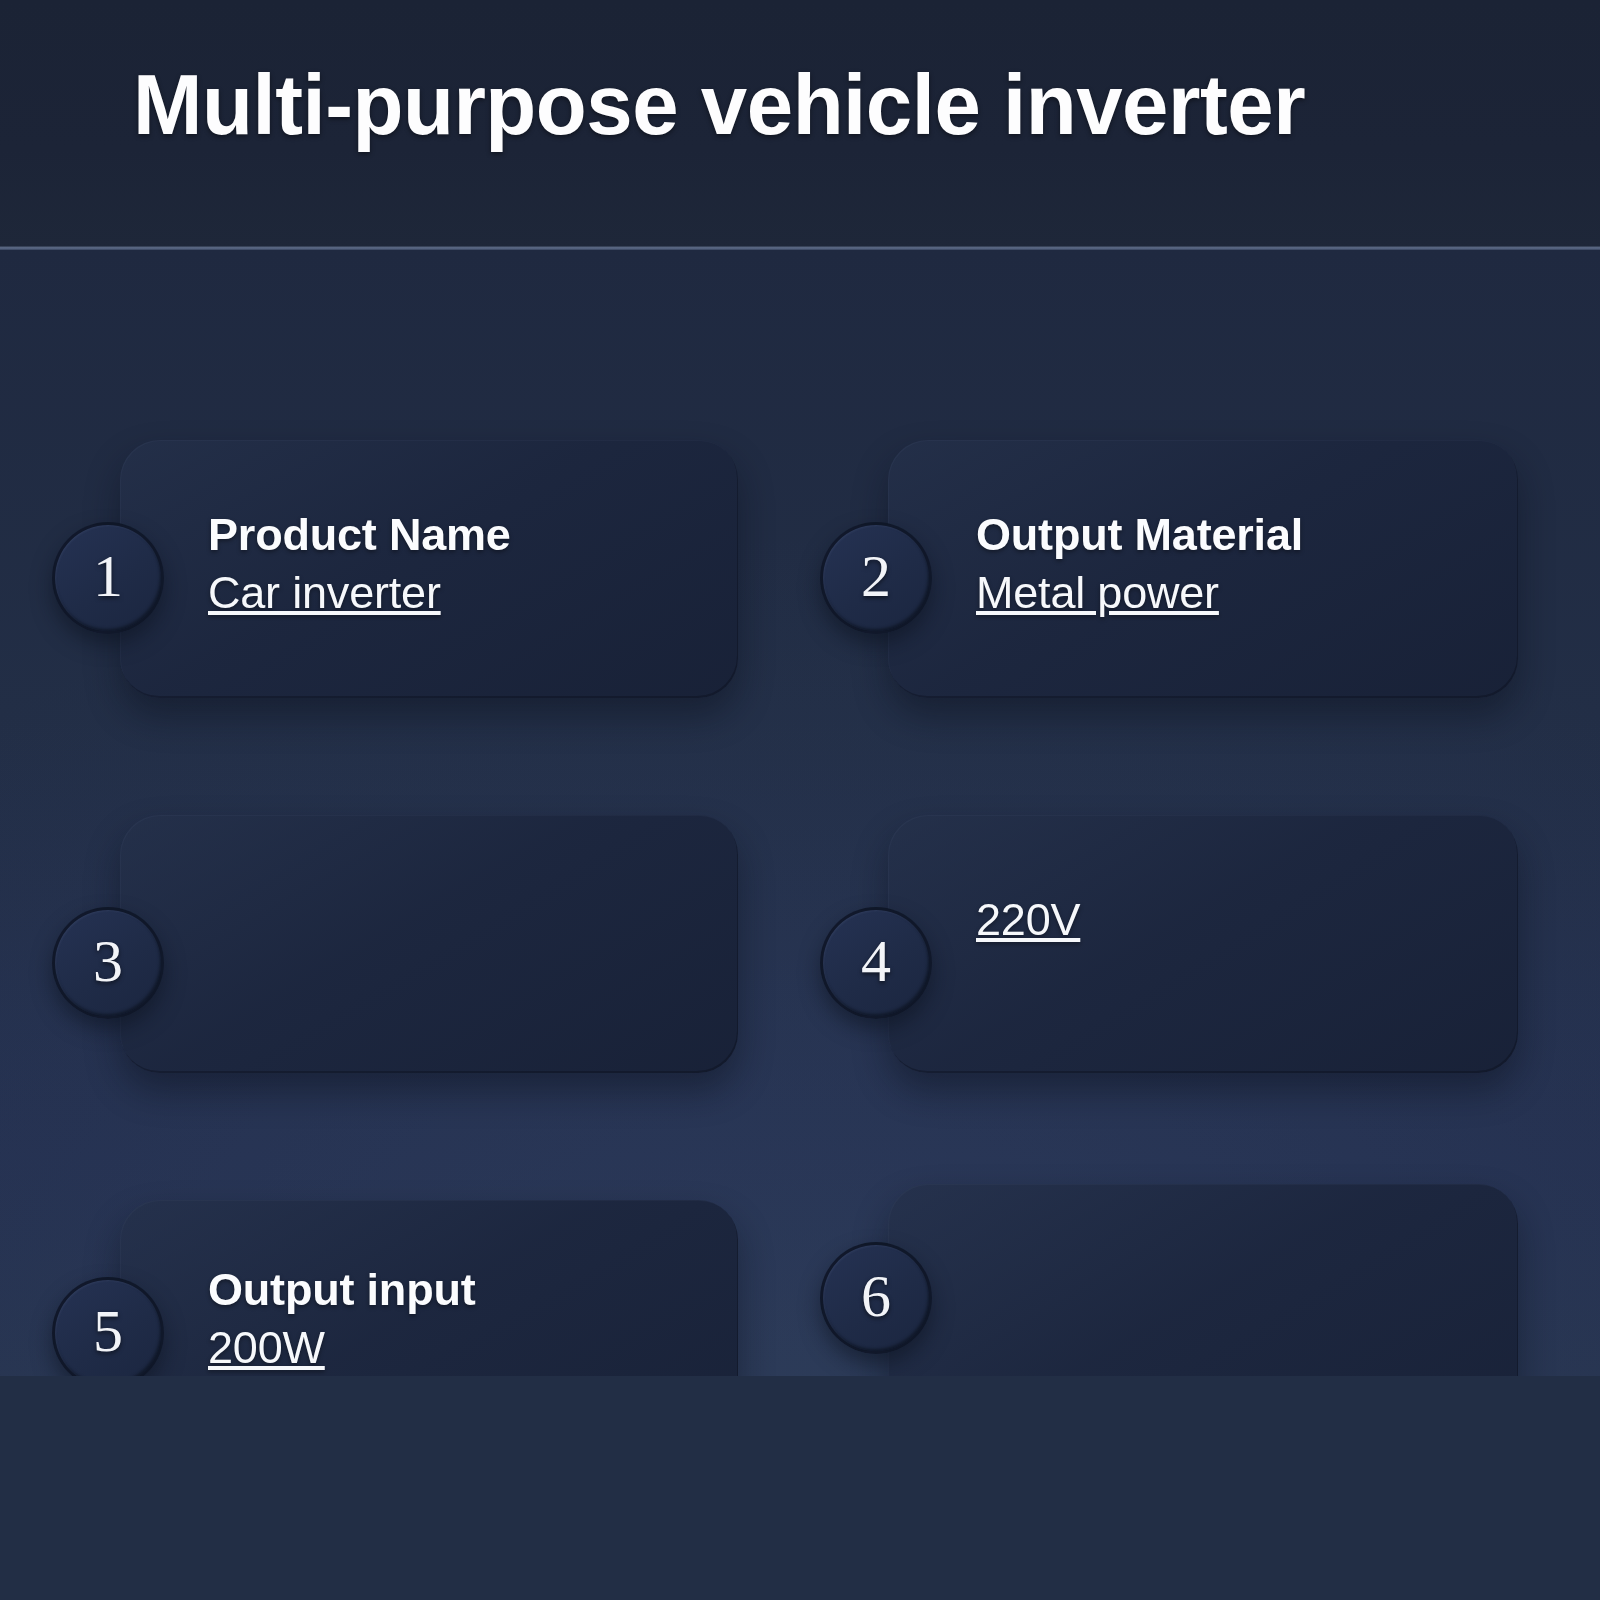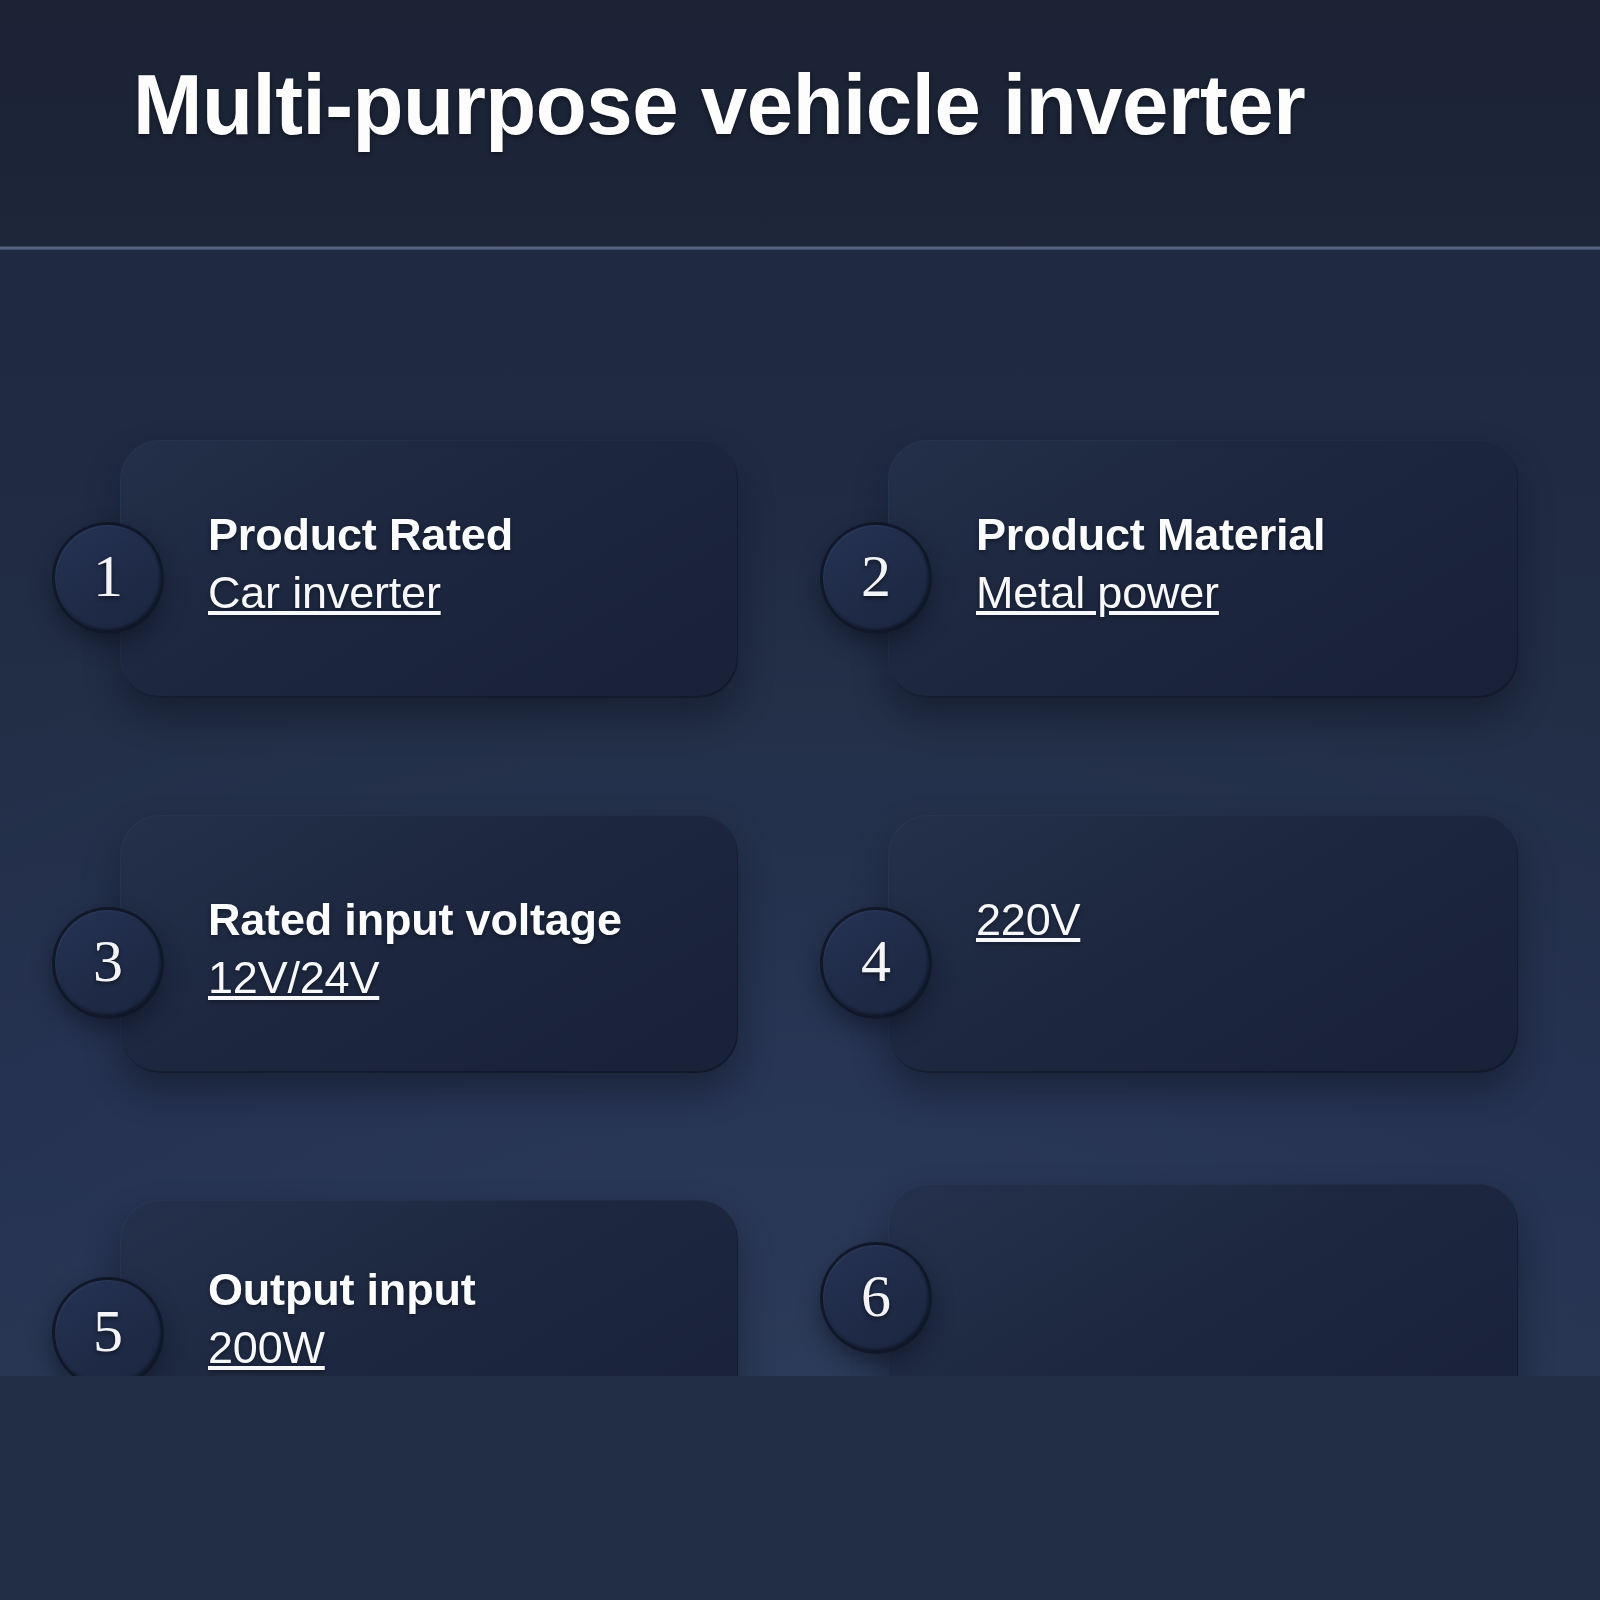--- a/index.html
+++ b/index.html
@@ -173,42 +173,38 @@
     <div class="spec-card card-3"></div>
     <div class="spec-card card-4"></div>
     <div class="spec-card card-5"></div>
     <div class="spec-card card-6"></div>
 
     <div class="spec-item item-1">
       <div class="badge">
         <span class="badge-num">1</span>
       </div>
       <div class="item-text w-narrow">
-        <div class="item-label">Product Rated</div>
+        <div class="item-label">Product Name</div>
         <div class="item-value">Car inverter</div>
       </div>
     </div>
 
     <div class="spec-item item-2">
       <div class="badge">
         <span class="badge-num">2</span>
       </div>
       <div class="item-text w-wide">
-        <div class="item-label">Product Material</div>
+        <div class="item-label">Output Material</div>
         <div class="item-value">Metal power</div>
       </div>
     </div>
 
     <div class="spec-item item-3">
       <div class="badge">
         <span class="badge-num">3</span>
-      </div>
-      <div class="item-text w-narrow">
-        <div class="item-label">Rated input voltage</div>
-        <div class="item-value">12V/24V</div>
       </div>
     </div>
 
     <div class="spec-item item-4">
       <div class="badge">
         <span class="badge-num">4</span>
       </div>
       <div class="item-text w-wide">
         <div class="item-value">220V</div>
       </div>

